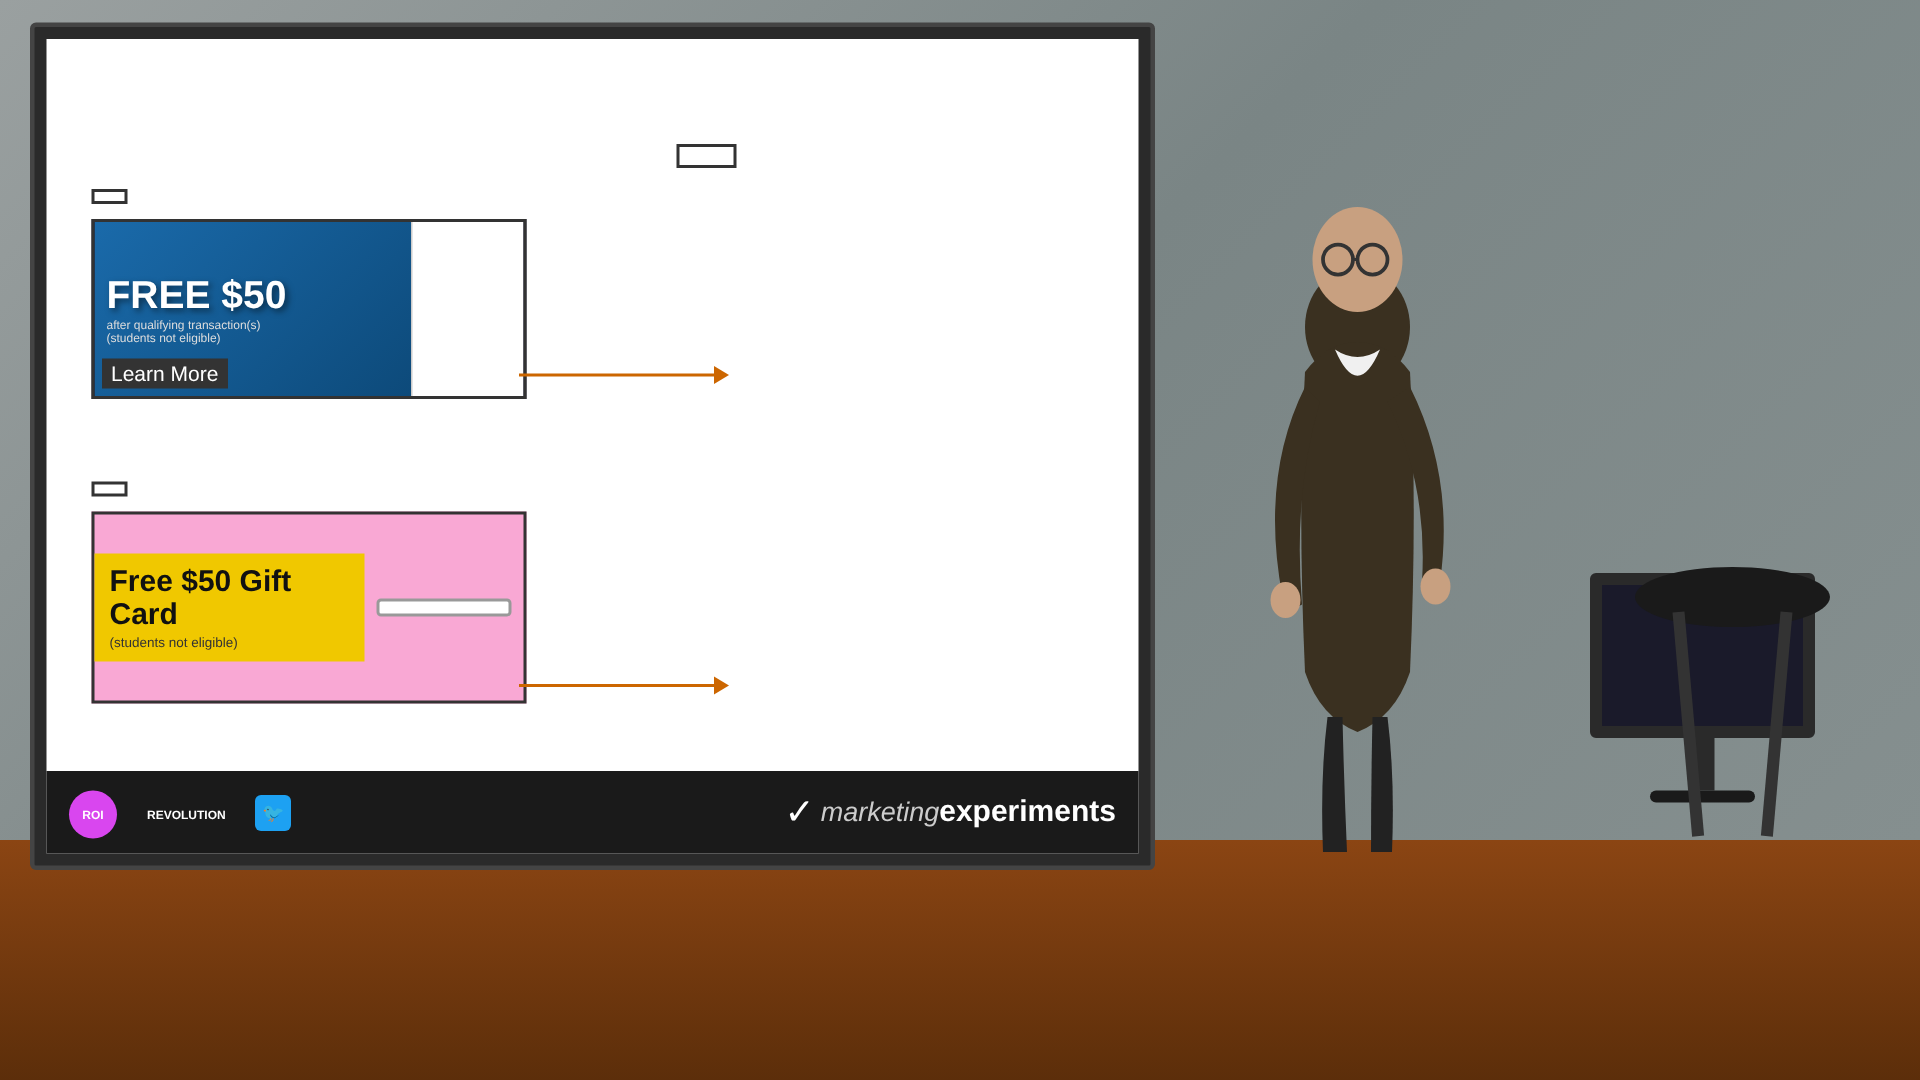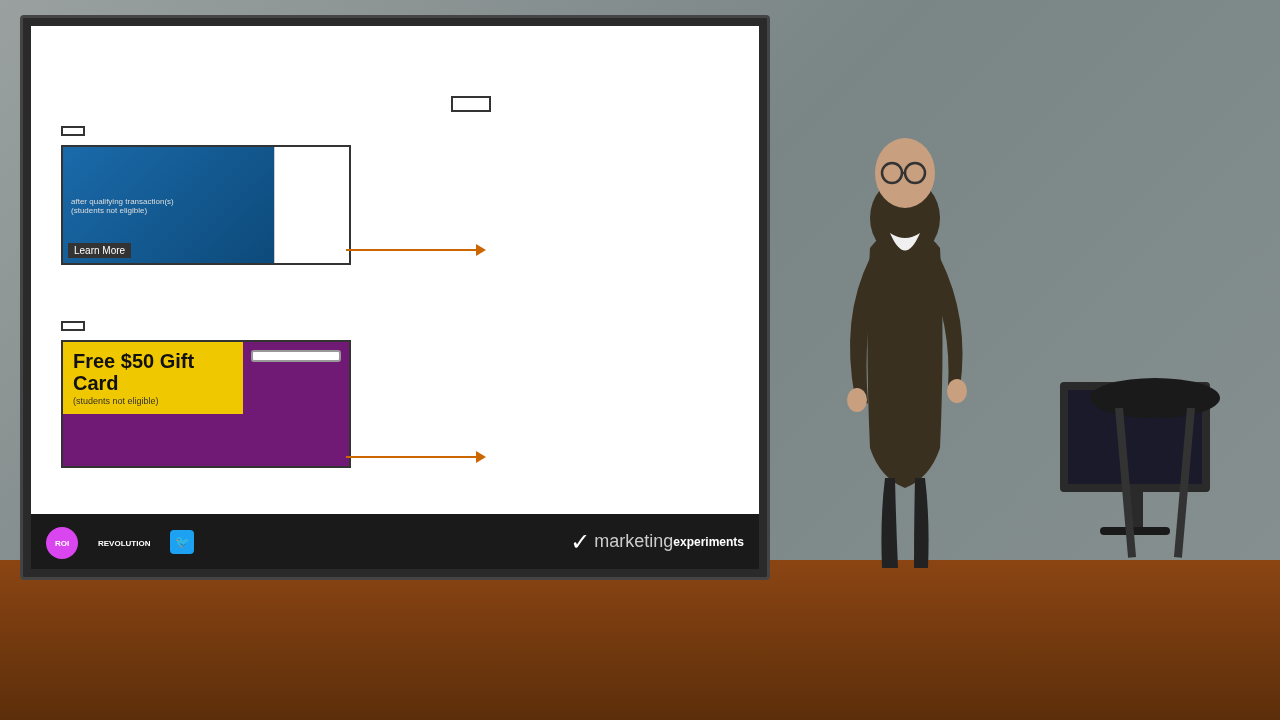--- a/index.html
+++ b/index.html
@@ -149,21 +149,21 @@
       color: #ddd;
       margin-top: 2px;
     }
 
     .learn-more-btn {
       position: absolute;
       bottom: 5px;
       left: 5px;
       background: #333;
       color: #fff;
-      font-size: 10px;
+      font-size: 14px;
       padding: 2px 6px;
     }
 
     .credit-card-placeholder-small {
       width: 75px;
       height: 100%;
       background: #fff;
       display: flex;
       align-items: center;
       justify-content: center;
@@ -226,25 +226,25 @@
     
     .but-this-section {
       position: absolute;
       top: 295px;
       left: 30px;
     }
 
     .but-this-ad {
       width: 290px;
       height: 128px;
-      background: #701a75;
+      background: #f9a8d4;
       border: 2px solid #333;
       position: relative;
       display: flex;
-      align-items: flex-start;
+      align-items: center;
     }
 
     .but-this-ad-main {
       flex: 1;
       background: #f0c800;
       display: flex;
       flex-direction: column;
       justify-content: center;
       padding: 8px 10px;
     }
@@ -404,20 +404,21 @@
 
       <div class="slide-title"></div>
       <div class="slide-subtitle"></div>
 
       <div class="specificity-box"></div>
 
       <div class="not-this-section">
         <div class="section-label"></div>
         <div class="not-this-ad">
           <div class="not-this-ad-main">
+            <div class="free-50-text">FREE $50</div>
             <div class="qualifying-text">after qualifying transaction(s)<br>(students not eligible)</div>
             <div class="learn-more-btn">Learn More</div>
           </div>
           <div class="credit-card-placeholder-small"></div>
         </div>
       </div>
 
       <div class="arrow-container not-this-arrow" style="position:absolute; top:218px; left:315px; display:flex; align-items:center;">
         <div class="arrow-line" style="width:130px;"></div>
         <div class="arrow-head"></div>
@@ -457,22 +458,22 @@
         </div>
       </div>
 
       <div class="twitter-section">
         <div class="twitter-icon">🐦</div>
         <span class="webclinic-text"></span>
       </div>
 
       <div class="me-logo" style="margin-left:auto; display:flex; align-items:center;">
         <span style="font-size:24px; color:#fff; margin-right:4px;">✓</span>
-        <span style="font-size:18px; color:#ccc; ">marketing</span>
-          <span style="font-size:12px; color:#fff; font-weight:bold;">experiments</span>
+        <span style="font-size:18px; color:#ccc; font-style:italic;">marketing</span>
+          <span style="font-size:20px; color:#fff; font-weight:bold;">experiments</span>
       </div>
     </div>
   </div>
 </div>
 
 <svg class="presenter-svg" viewBox="0 0 250 430" xmlns="http://www.w3.org/2000/svg">
 
   <ellipse cx="125" cy="80" rx="35" ry="40" fill="#3a3020"></ellipse>
 
   <ellipse cx="125" cy="35" rx="30" ry="35" fill="#c8a080"></ellipse>

